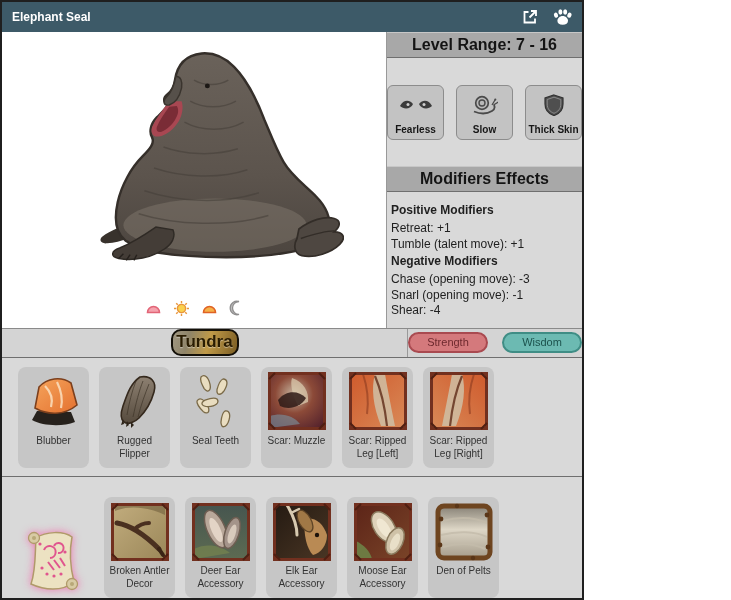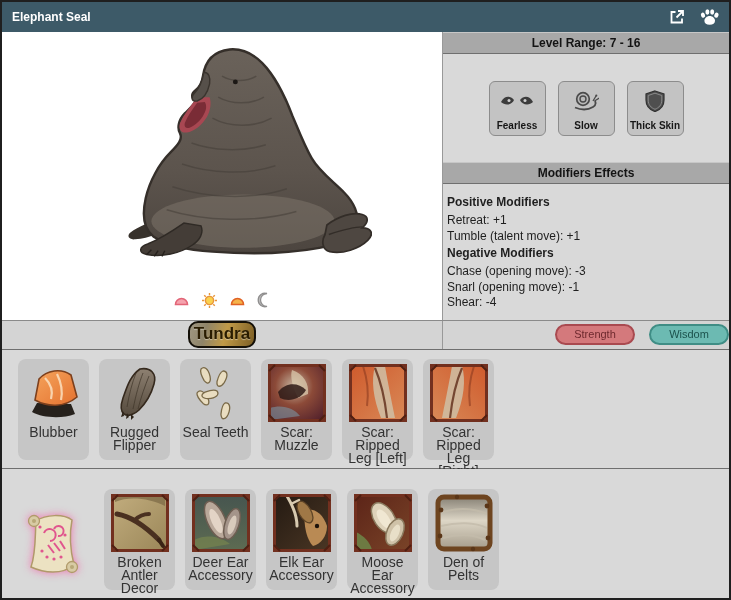--- a/index.html
+++ b/index.html
@@ -1,37 +1,37 @@
 <!DOCTYPE html>
 <html><head>
 <meta charset="utf-8">
 <style>
   * { margin:0; padding:0; box-sizing:border-box; }
   body { background:#ffffff; font-family:"Liberation Sans", sans-serif; }
   .page {
-    width:731px; height:600px; border:2px solid #1f1f1f; background:#d9d9d9;
+    width:584px; height:600px; border:2px solid #1f1f1f; background:#d9d9d9;
     display:flex; flex-direction:column; overflow:hidden;
   }
   
   .titlebar {
     height:30px; background:#3d5a68; color:#fff; display:flex; align-items:center;
     padding:0 10px; flex:0 0 auto;
   }
   .titlebar .title { font-size:12px; font-weight:bold; flex:1; }
   .titlebar .hicons { display:flex; gap:12px; align-items:center; }
   .hicon { width:20px; height:20px; display:flex; align-items:center; justify-content:center; cursor:pointer; }
   
   .main { display:flex; flex:0 0 286px; border-bottom:1px solid #8a8a8a; }
   .left-panel { width:441px; background:#ffffff; border-right:1px solid #999; display:flex; flex-direction:column; }
   .seal-area { flex:1; display:flex; align-items:center; justify-content:center; overflow:hidden; }
   .activity-row { display:flex; justify-content:center; align-items:center; gap:11px; padding-bottom:7px; }
   .right-panel { flex:1; background:#d9d9d9; display:flex; flex-direction:column; }
   .section-bar {
     background:#a8a8a8; border-top:1px solid #c7c7c7; border-bottom:1px solid #6f6f6f;
-    text-align:center; font-size:12px; font-weight:bold; color:#141414; padding:3px 4px; flex:0 0 auto;
+    text-align:center; font-size:16px; font-weight:bold; color:#141414; padding:3px 4px; flex:0 0 auto;
   }
   .traits-area { flex:0 0 108px; display:flex; align-items:center; justify-content:center; gap:12px;font-weight:bold; }
   .trait-box {
     width:57px; height:55px; background:#c3c3c3; border:1px solid #8c8c8c; border-radius:6px;
     display:flex; flex-direction:column; align-items:center; justify-content:flex-end;
     padding-bottom:4px; cursor:pointer;
   }
   .trait-box .ticon { flex:1; display:flex; align-items:center; justify-content:center; }
   .trait-box .tlabel { font-size:10px; color:#161616; white-space:nowrap; }
   .modifier-body { flex:1; padding:9px 4px; font-size:12px; color:#1f1f1f; }
@@ -51,27 +51,27 @@
     width:80px; text-align:center; font-size:11px; padding:2px 0 3px 0; border-radius:11px;
     border:2px solid; cursor:pointer;
   }
   .badge-strength { background:#d4797c; border-color:#a94a50; color:#6e292e; }
   .badge-wisdom  { background:#6cbab2; border-color:#3f8d85; color:#1c524d; }
   
   .items-section {
     flex:0 0 119px; background:#d9d9d9; border-bottom:1px solid #6f6f6f;
     display:flex; align-items:flex-start; gap:10px; padding:9px 0 0 16px;
   }
-  .decor-section { flex:1; background:#d9d9d9; display:flex; align-items:center; gap:10px; padding:12px 0 0 16px; }
+  .decor-section { flex:1; background:#d9d9d9; display:flex; align-items:flex-end; gap:10px; padding:12px 0 0 16px; }
   .item-card {
     width:71px; height:101px; background:#c6c6c6; border-radius:8px;
     display:flex; flex-direction:column; align-items:center; padding-top:4px; cursor:pointer;
   }
   .item-image { width:64px; height:61px; display:flex; align-items:center; justify-content:center; }
-  .item-label { font-size:14px; color:#333; text-align:center; line-height:13px; padding:2px 2px 0 2px; }
+  .item-label { font-size:10px; color:#333; text-align:center; line-height:13px; padding:2px 2px 0 2px; }
   .scroll-wrap { width:62px; height:72px; margin:12px 12px 0 2px; filter:drop-shadow(0 0 4px rgba(242,105,170,0.85)); cursor:pointer; }
 </style>
 </head>
 <body>
 
 <div class="page">
 
   <div class="titlebar">
     <div class="title">Elephant Seal</div>
     <div class="hicons">

